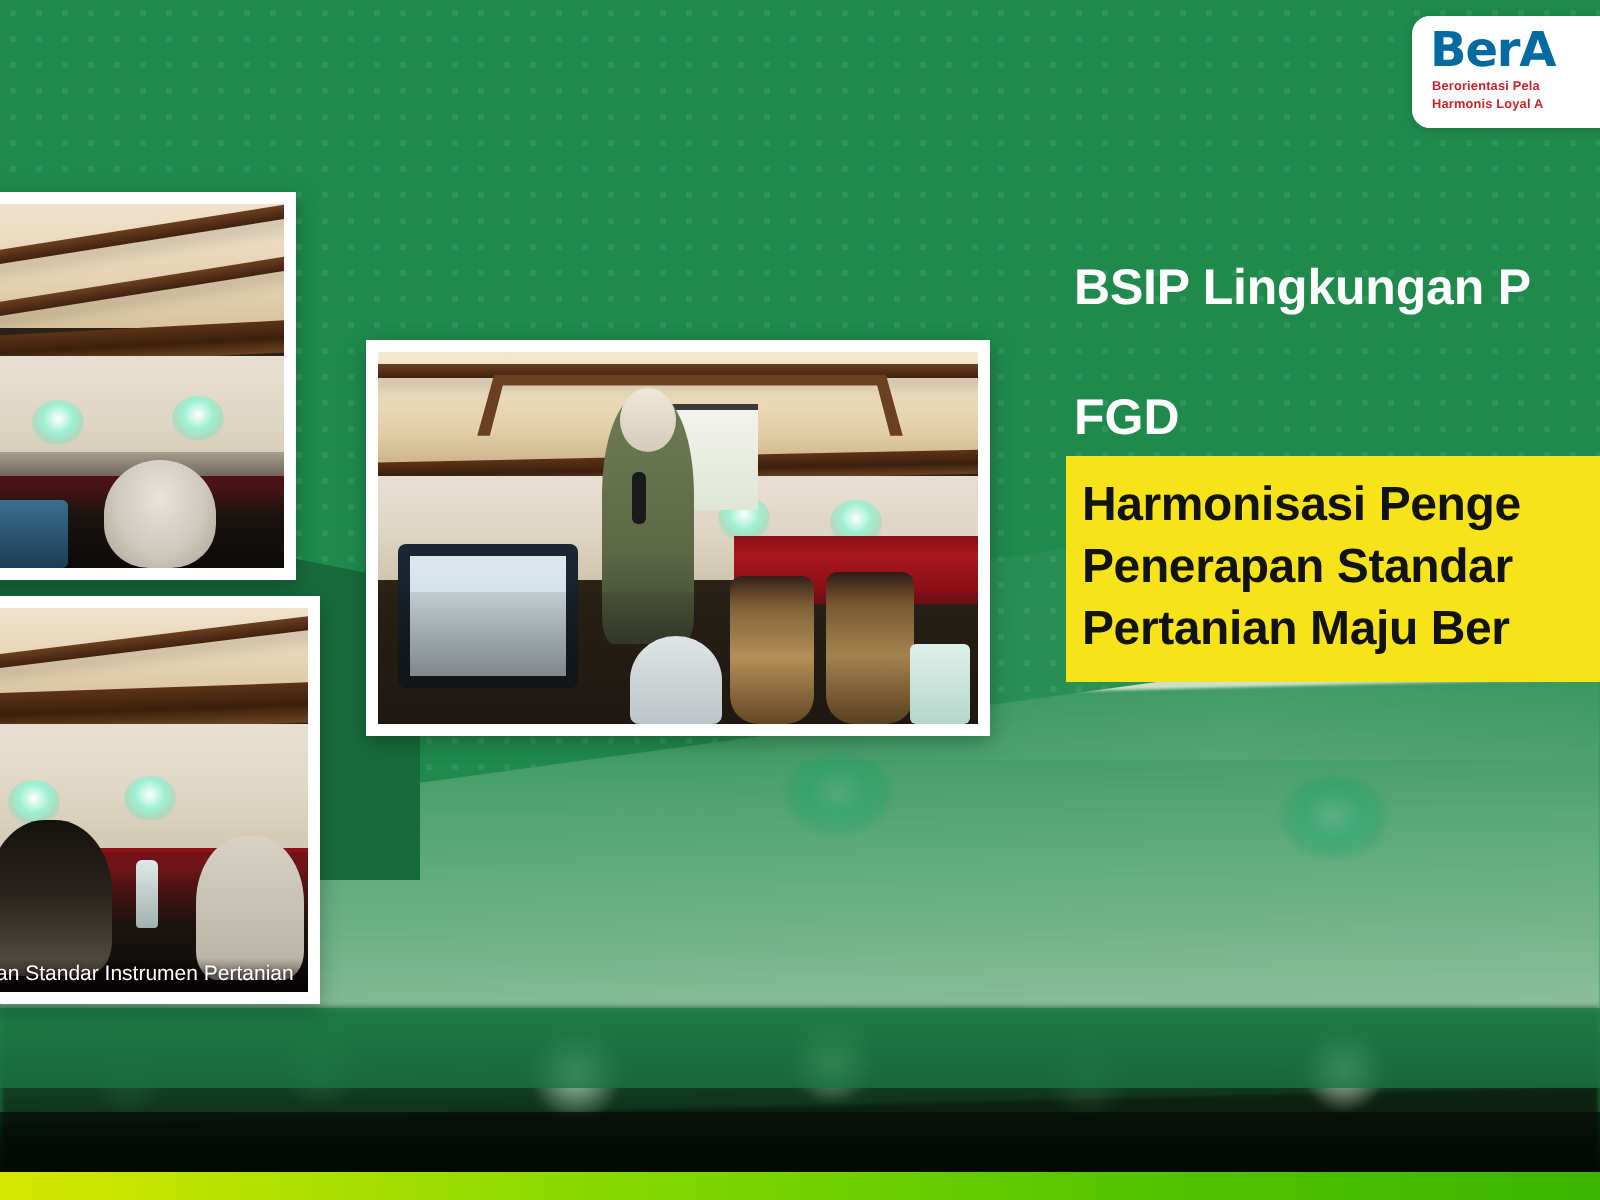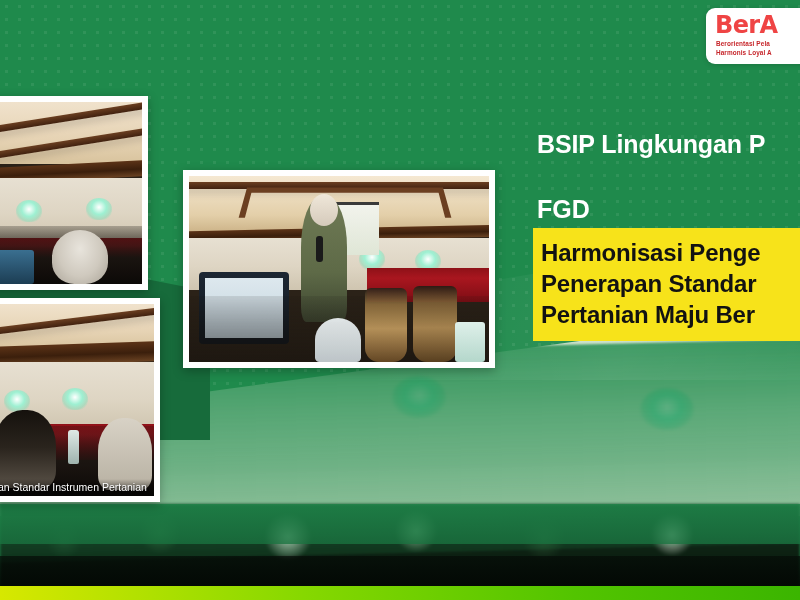--- a/index.html
+++ b/index.html
@@ -138,21 +138,21 @@
     border-radius: 9px;
     box-shadow: 0 1px 5px rgba(0,0,0,.16);
     overflow: hidden;
   }
   .logo-word {
     position: absolute;
     left: 9px; top: 3px;
     font-size: 24px;
     font-weight: 700;
     letter-spacing: -0.6px;
-    color: #ef4444;
+    color: #0369a1;
     font-family: "DejaVu Sans", sans-serif;
   }
   .logo-tag {
     position: absolute;
     left: 10px; top: 31px;
     color: #c6252a;
     font-size: 6.4px;
     line-height: 9px;
     font-weight: 600;
     letter-spacing: .1px;

